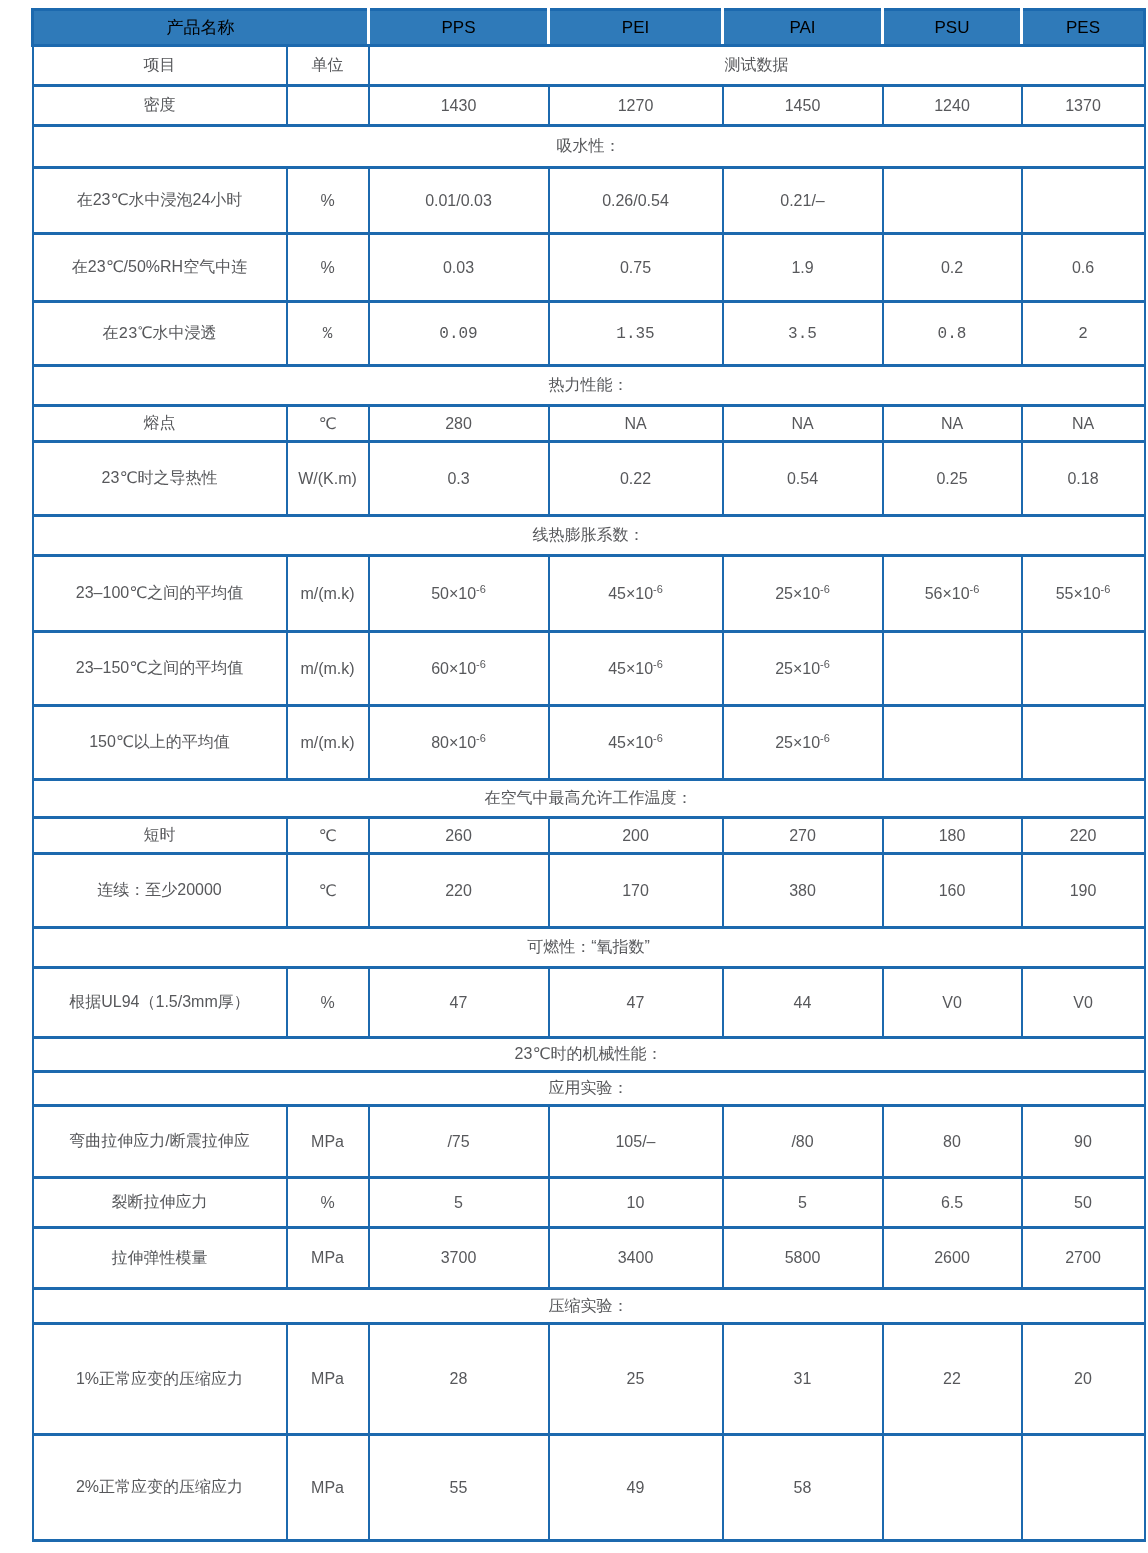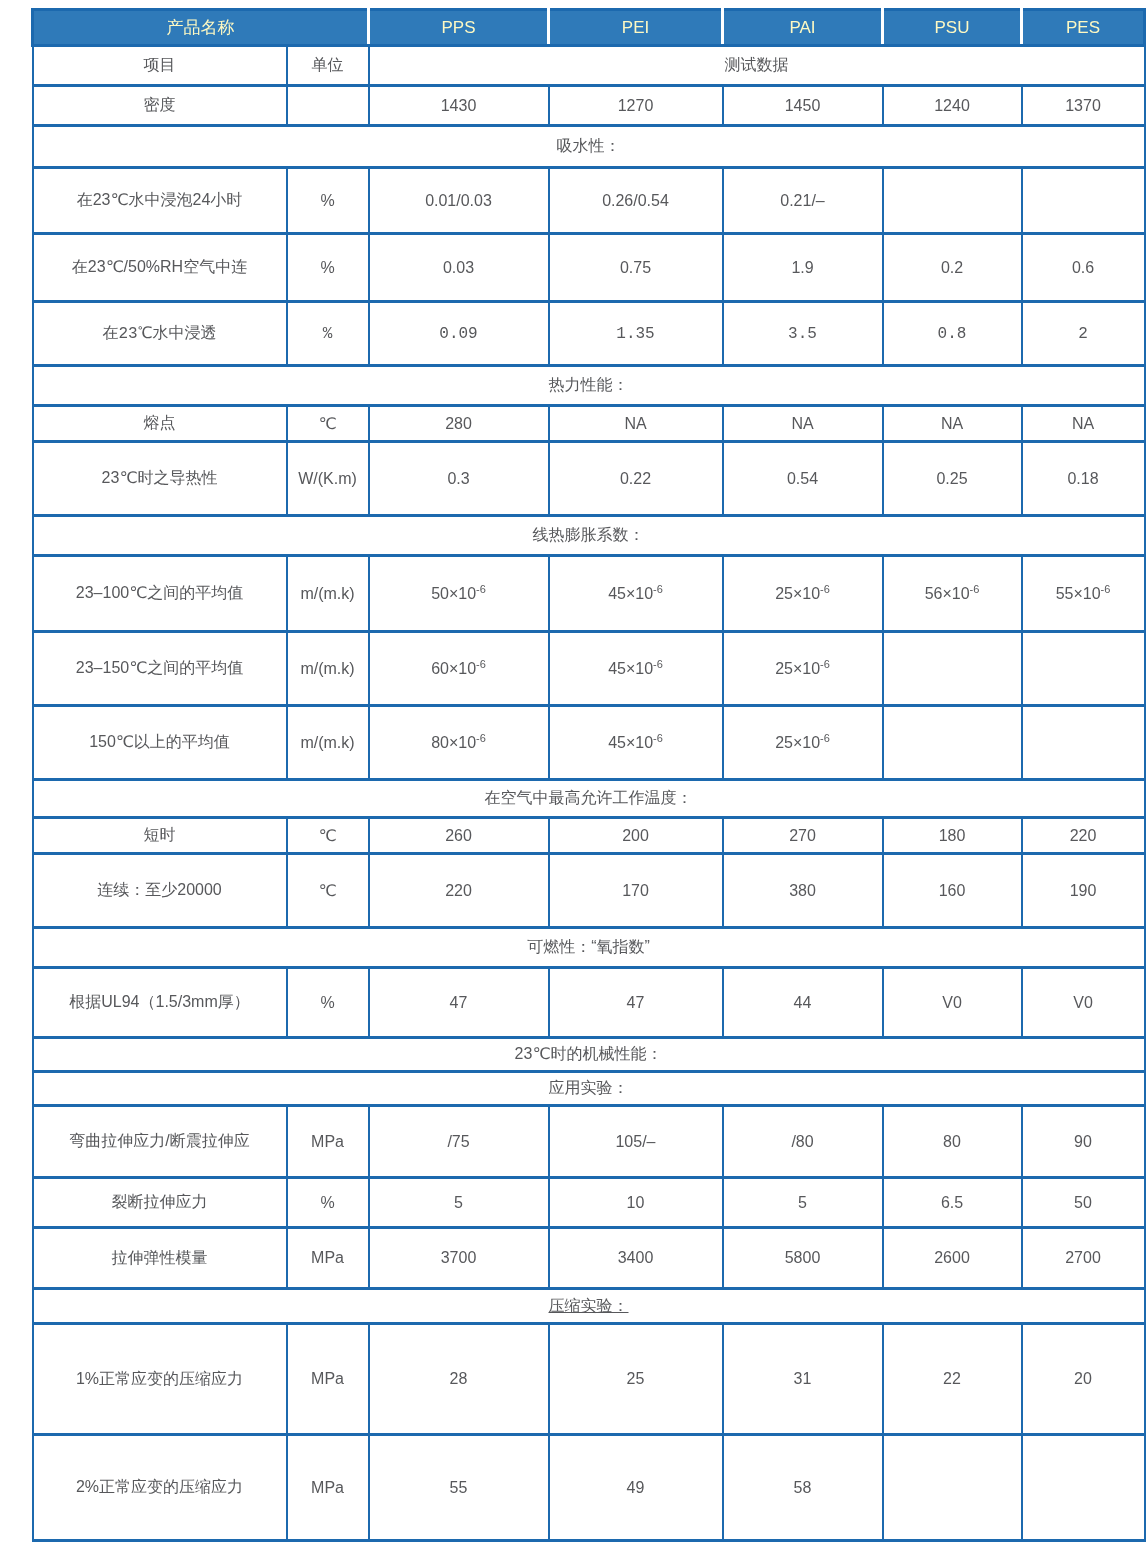--- a/index.html
+++ b/index.html
@@ -29,21 +29,21 @@
     font-size: 16px;
     font-weight: normal;
     color: #57585b;
     padding: 4px 6px;
     box-sizing: border-box;
     overflow: hidden;
   }
   
   tr.main-header th {
     background: #2f7ab9;
-    color: #fef9c3;
+    color: #000000;
     font-size: 17px;
     height: 36px;
     border: 3px solid #ffffff;
     border-top: 3px solid #1c69ae;
     border-bottom: 3px solid #1c69ae;
   }
   tr.main-header th:first-child { border-left: 3px solid #1c69ae; }
   tr.main-header th:last-child  { border-right: 3px solid #1c69ae; }
   tr.sub-header td { height: 40px; }
   td.section-cell {
@@ -234,21 +234,21 @@
         </tr>
         <tr style="height: 61px;">
           <td class="label-cell">拉伸弹性模量</td>
           <td class="unit-cell">MPa</td>
           <td class="value-cell">3700</td>
           <td class="value-cell">3400</td>
           <td class="value-cell">5800</td>
           <td class="value-cell">2600</td>
           <td class="value-cell">2700</td>
         </tr>
-        <tr style="height: 35px; text-decoration: underline;">
+        <tr style="height: 35px;">
           <td colspan="7" class="section-cell">压缩实验：</td>
         </tr>
         <tr style="height: 111px;">
           <td class="label-cell">1%正常应变的压缩应力</td>
           <td class="unit-cell">MPa</td>
           <td class="value-cell">28</td>
           <td class="value-cell">25</td>
           <td class="value-cell">31</td>
           <td class="value-cell">22</td>
           <td class="value-cell">20</td>

